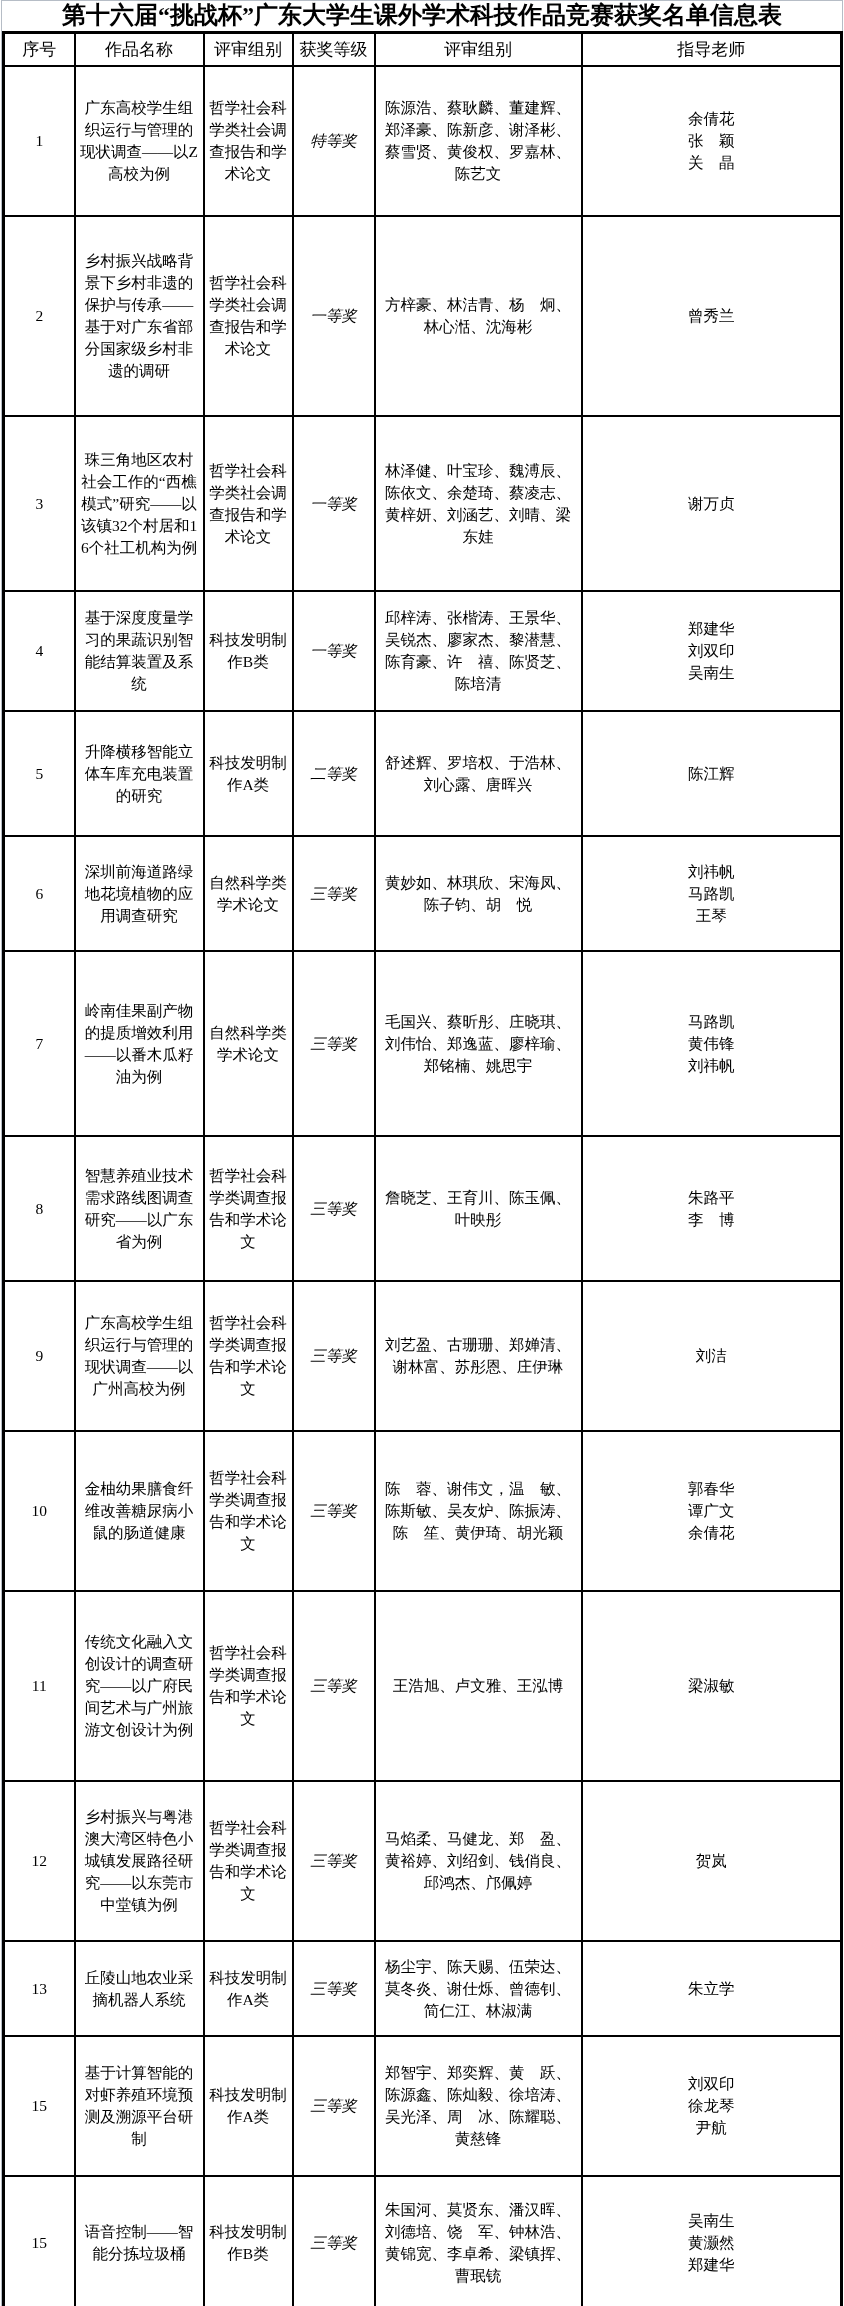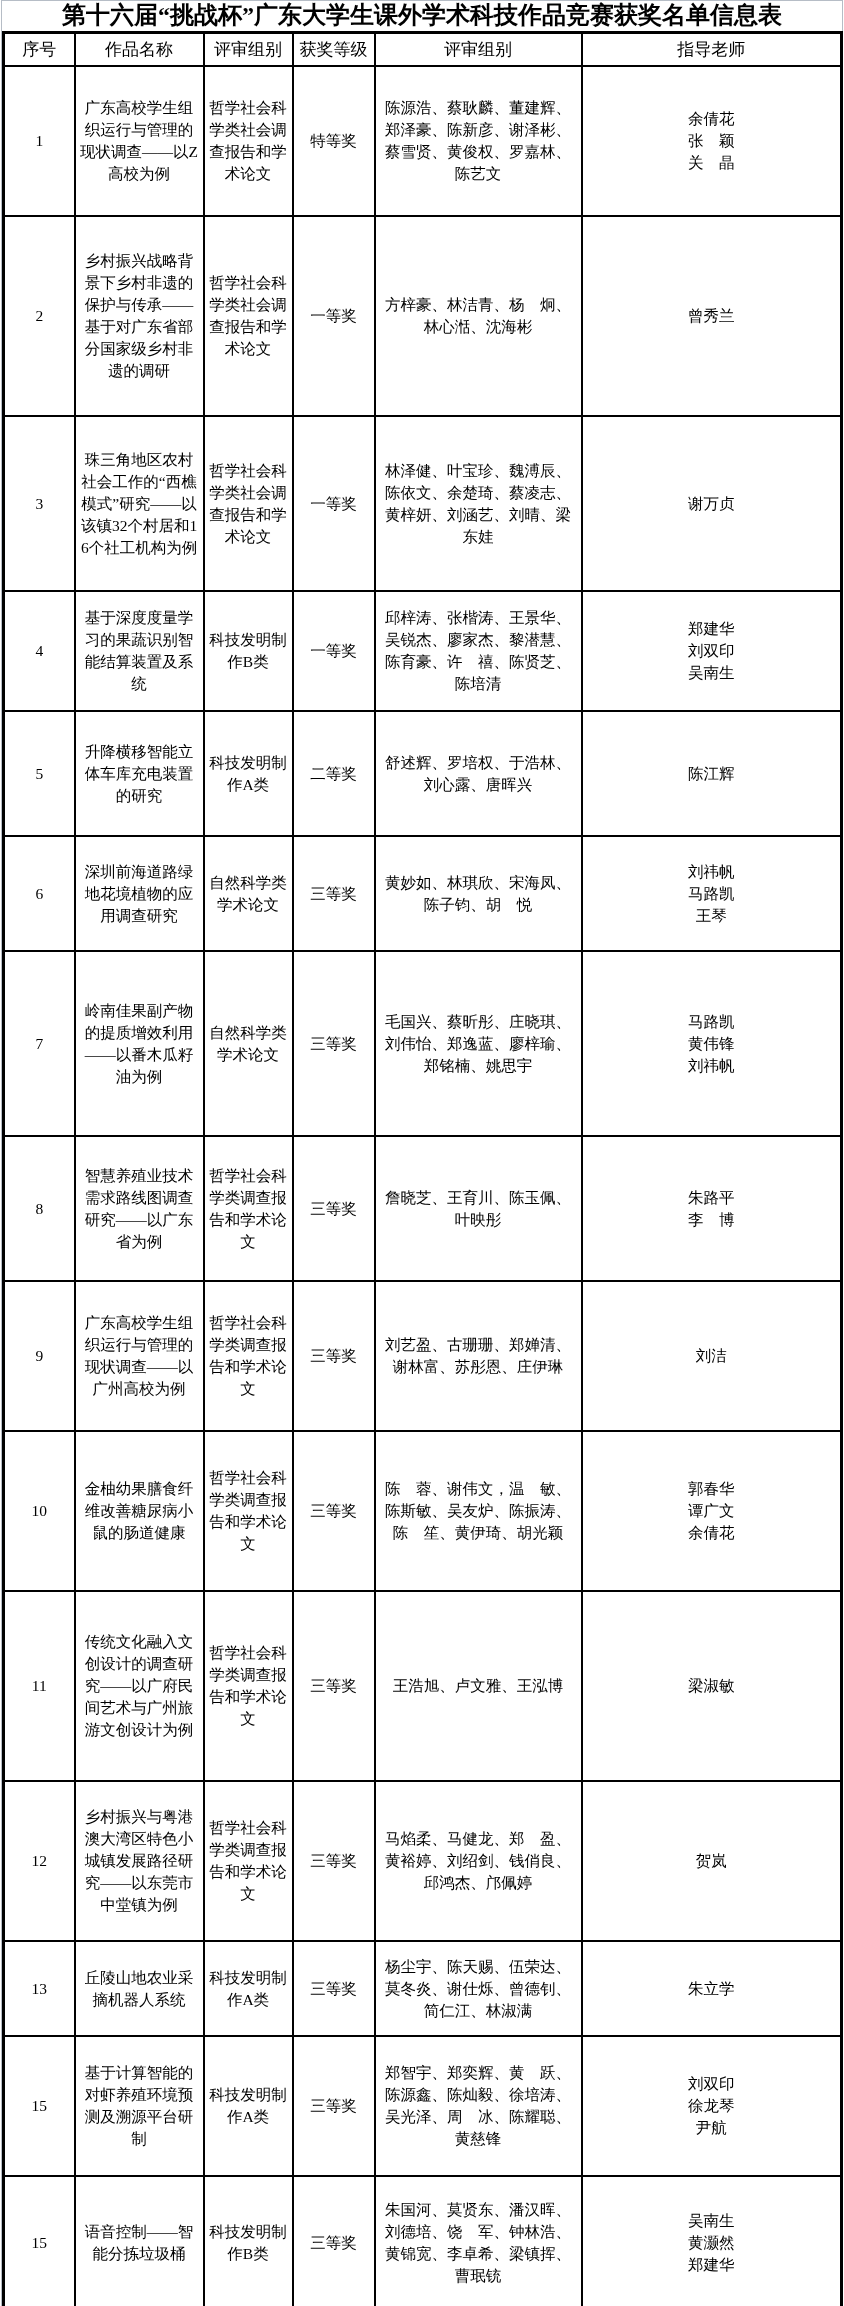--- a/index.html
+++ b/index.html
@@ -51,21 +51,21 @@
   }
   col.w-no      { width: 71px;  }
   col.w-work    { width: 129px; }
   col.w-group   { width: 89px;  }
   col.w-award   { width: 82px;  }
   col.w-team    { width: 207px; }
   col.w-teachers{ width: 260px; }
 
   td.c-work  { padding: 2px 15px; word-break: break-all; }
   td.c-group { padding: 2px 12px; word-break: break-all; }
-  td.c-award { white-space: nowrap; }
+  td.c-award { white-space: nowrap; font-style: italic; }
   td.c-team  { padding: 2px 5px;  word-break: break-all; }
   td.c-teachers { white-space: pre-line; }
 
   
   #table-body tr:nth-child(1)  { height: 150px; }
   #table-body tr:nth-child(2)  { height: 200px; }
   #table-body tr:nth-child(3)  { height: 175px; }
   #table-body tr:nth-child(4)  { height: 120px; }
   #table-body tr:nth-child(5)  { height: 125px; }
   #table-body tr:nth-child(6)  { height: 115px; }

